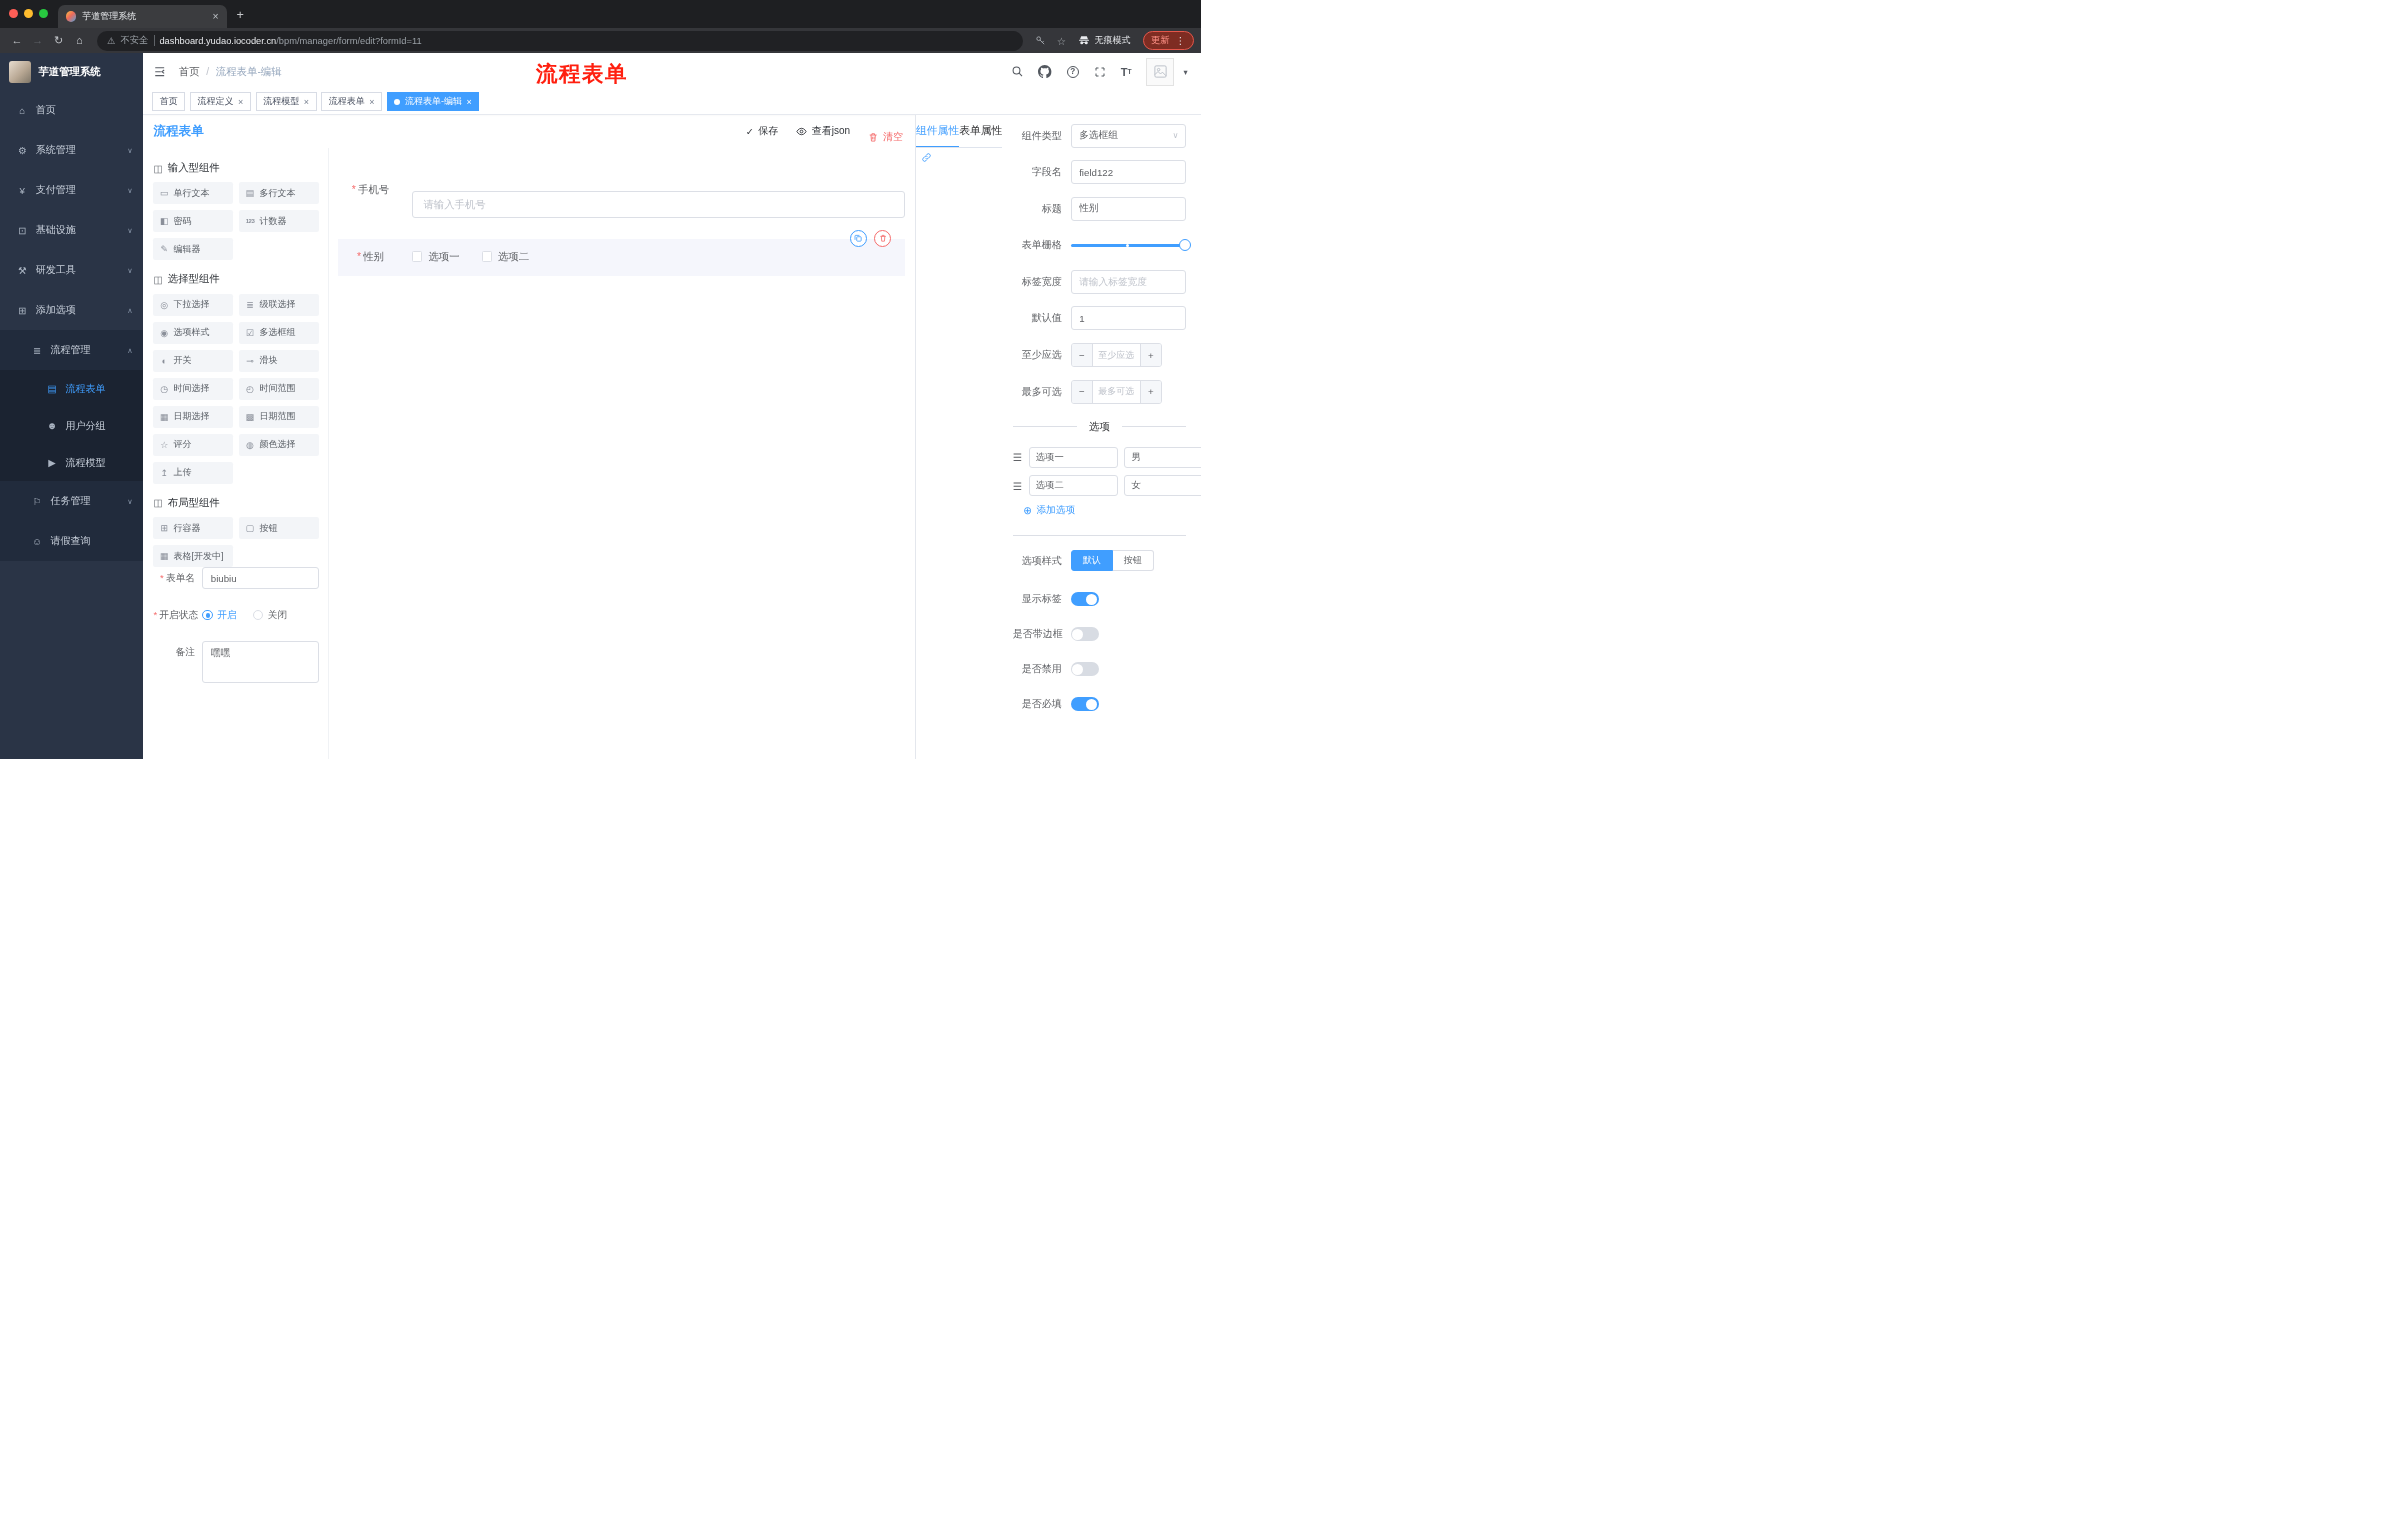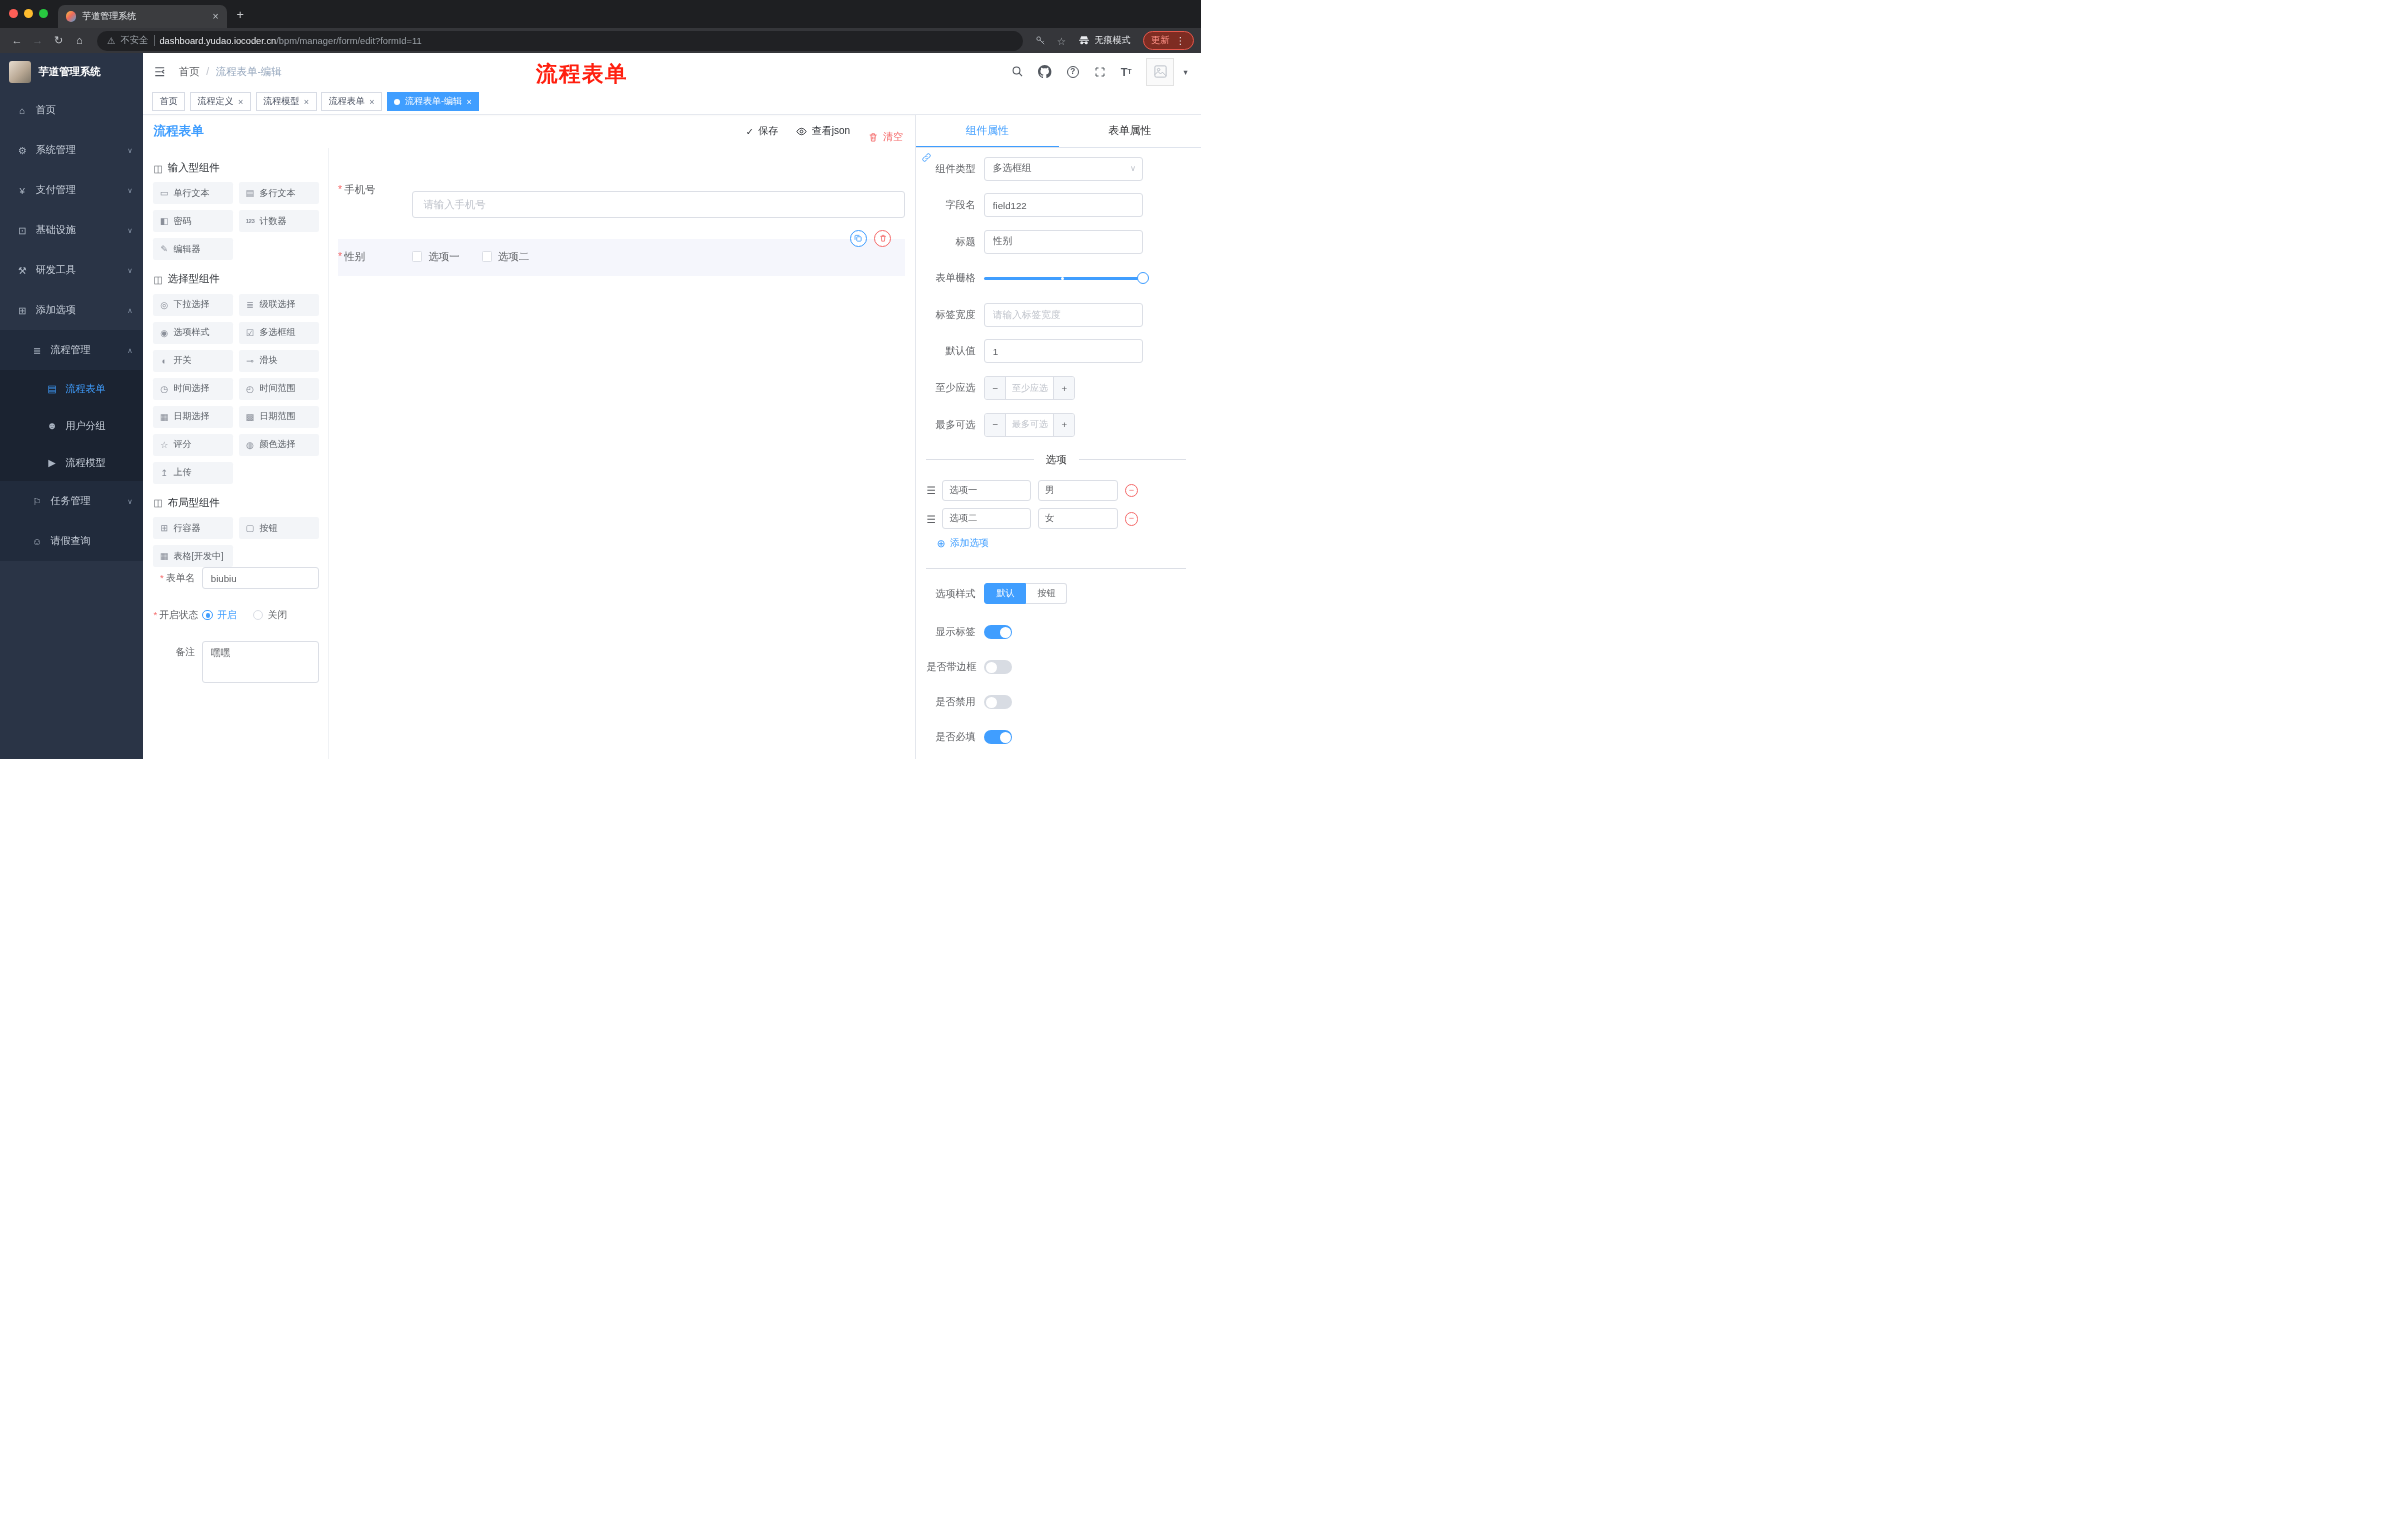--- a/index.html
+++ b/index.html
@@ -93,33 +93,33 @@
   .cfg-textarea { flex:1; min-width:0; height:42px; border:0.7px solid #dcdfe6; border-radius:3px; padding:4.5px 7.4px; font-size:9.7px; color:#606266; resize:none; font-family:"Liberation Sans",sans-serif; }
   .radio-group { display:flex; align-items:center; gap:16.3px; height:22px; }
   .radio { display:flex; align-items:center; gap:4.5px; cursor:pointer; }
   .radio-dot { width:10.4px; height:10.4px; border-radius:50%; border:0.7px solid #dcdfe6; position:relative; background:#fff; }
   .radio.checked .radio-dot { border-color:#409eff; }
   .radio.checked .radio-dot::after { content:""; position:absolute; left:2.2px; top:2.2px; width:4.5px; height:4.5px; border-radius:50%; background:#409eff; }
   .radio.checked .radio-label { color:#409eff; }
   
   .canvas { flex:1; min-width:0; padding:15px 10.4px 0 9px; position:relative; }
   .canvas-row { display:flex; align-items:center; }
-  .field-label { width:74px; flex-shrink:0; text-align:left; padding-right:9px; font-size:10.4px; color:#606266; }
+  .field-label { width:74px; flex-shrink:0; text-align:center; padding-right:9px; font-size:10.4px; color:#606266; }
   .canvas-input { flex:1; height:27px; border:0.7px solid #dcdfe6; border-radius:3px; padding:0 10.4px; font-size:10.4px; color:#606266; font-family:"Liberation Sans",sans-serif; background:#fff;margin-top:28px; }
   .canvas-input::placeholder, .cfg-input::placeholder, .prop-input::placeholder { color:#c0c4cc; }
   .drawing-item { position:relative; margin-top:21px; background:#f5f6fc; padding:11px 0 12px; cursor:pointer; }
   .checkbox-group { display:flex; align-items:center; }
   .checkbox { display:flex; align-items:center; gap:6px; margin-right:22px; font-size:10.4px; color:#606266; cursor:pointer; }
   .checkbox-box { width:10.4px; height:10.4px; border:0.7px solid #dcdfe6; border-radius:1.5px; background:#fff; }
   .item-actions { position:absolute; top:-9px; right:13.4px; display:flex; gap:7.4px; }
   .act-circle { width:17px; height:17px; border-radius:50%; background:#fff; display:flex; align-items:center; justify-content:center; cursor:pointer; }
   .act-circle.copy { border:0.7px solid #409eff; color:#409eff; }
   .act-circle.del { border:0.7px solid #f56c6c; color:#f56c6c; }
   
-  .right-panel { width:285px; flex-shrink:0; background:#fff; display:flex; flex-direction:column; position:relative; overflow:hidden; }
+  .right-panel { width:285px; flex-shrink:0; background:#fff; display:flex; flex-direction:row; position:relative; overflow:hidden; }
   .panel-tabs { height:33px; flex-shrink:0; display:flex; border-bottom:0.7px solid #dfe4ed; }
   .panel-tab { flex:1; display:flex; align-items:center; justify-content:center; font-size:10.8px; color:#303133; position:relative; cursor:pointer; }
   .panel-tab.active { color:#409eff; }
   .panel-tab.active::after { content:""; position:absolute; left:0; right:0; bottom:-0.7px; height:1.5px; background:#409eff; }
   .link-badge { position:absolute; top:37px; left:5.2px; color:#409eff; }
   .panel-body { flex:1; padding:9px 15px 0 10.4px; font-size:9.7px; color:#606266; overflow:hidden; }
   .prop-row { display:flex; align-items:center; margin-bottom:12.6px; }
   .prop-label { width:58px; flex-shrink:0; text-align:right; padding-right:9px; font-size:10px; color:#606266; white-space:nowrap; }
   .prop-control { width:159px; position:relative; }
   .prop-input { width:100%; height:24px; border:0.7px solid #dcdfe6; border-radius:3px; padding:0 7.4px; font-size:9.7px; color:#606266; font-family:"Liberation Sans",sans-serif; background:#fff; }

